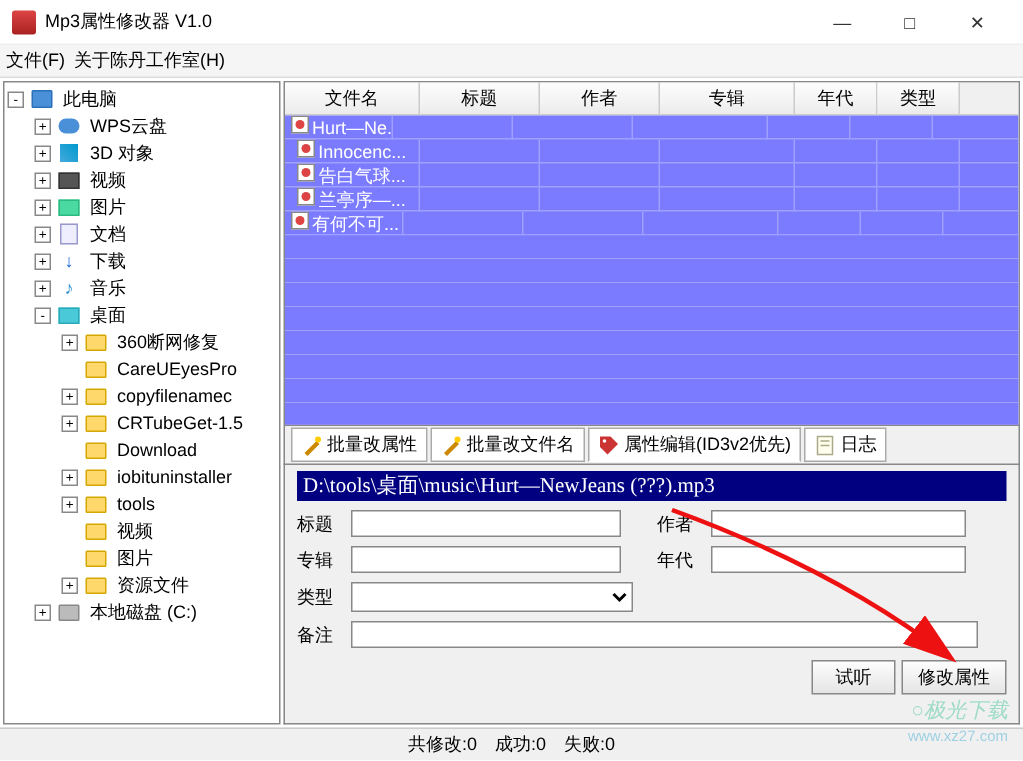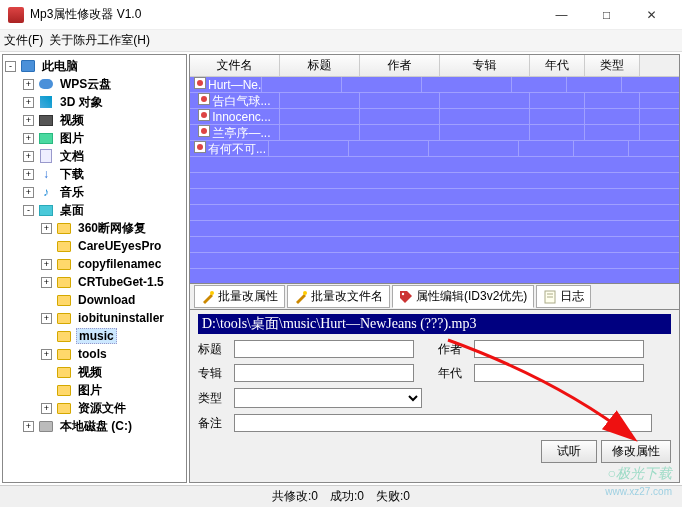--- a/index.html
+++ b/index.html
@@ -12,21 +12,21 @@
 
 .menubar { height: 22px; display: flex; align-items: center; padding: 0 4px; gap: 6px; border-bottom: 1px solid #ddd; background: #f5f5f5; }
 
 .body-area { display: flex; height: calc(100% - 30px - 22px - 22px); }
 
 .tree-panel { width: 185px; border: 1px solid #888; margin: 2px; overflow-y: scroll; overflow-x: scroll; background: #fff; padding: 2px; }
 .tree-node { display: flex; align-items: center; height: 18px; white-space: nowrap; cursor: default; }
 .tree-node .expander { width: 11px; height: 11px; border: 1px solid #888; margin-right: 4px; display: flex; align-items: center; justify-content: center; font-size: 9px; line-height: 1; background: #fff; }
 .tree-node .spacer { display: inline-block; }
 .tree-node .icon-slot { width: 16px; height: 14px; margin-right: 4px; display: inline-flex; align-items: center; justify-content: center; }
-.tree-node .label { padding: 0 2px; font-weight: bold; }
+.tree-node .label { padding: 0 2px; }
 .tree-node.selected .label { background: #cce8ff; border: 1px dotted #99c; }
 
 .folder-icon { width: 14px; height: 11px; background: #ffd86b; border: 1px solid #d4a800; border-radius: 1px; }
 .pc-icon { width: 14px; height: 12px; background: #4a90d9; border: 1px solid #2a70b9; border-radius: 1px; }
 .cloud-icon { width: 14px; height: 10px; background: #4a90d9; border-radius: 5px; }
 .obj3d-icon { width: 12px; height: 12px; background: linear-gradient(45deg,#4ad,#09c); }
 .video-icon { width: 14px; height: 11px; background: #555; border: 1px solid #333; }
 .image-icon { width: 14px; height: 11px; background: #4ad9a0; border: 1px solid #2ab980; }
 .doc-icon { width: 12px; height: 14px; background: #eef; border: 1px solid #99c; }
 .down-icon { width: 14px; height: 14px; color: #2a70d9; font-weight: bold; }
@@ -198,28 +198,20 @@
         <span class="label">Download</span>
       </div>
       <div class="tree-node">
         <span class="spacer" style="width: 36px;"></span>
         <span class="expander">+</span>
         <span class="icon-slot">
           <div class="folder-icon"></div>
         </span>
         <span class="label">iobituninstaller</span>
       </div>
-      <div class="tree-node selected">
-        <span class="spacer" style="width: 36px;"></span>
-        <span style="width: 15px; display: inline-block;"></span>
-        <span class="icon-slot">
-          <div class="folder-icon"></div>
-        </span>
-        <span class="label">music</span>
-      </div>
       <div class="tree-node">
         <span class="spacer" style="width: 36px;"></span>
         <span class="expander">+</span>
         <span class="icon-slot">
           <div class="folder-icon"></div>
         </span>
         <span class="label">tools</span>
       </div>
       <div class="tree-node">
         <span class="spacer" style="width: 36px;"></span>
@@ -268,29 +260,29 @@
       <div class="file-table-body" id="tbody">
           <div class="file-row">
             <div class="cell" style="width: 72px; height: 16px;"><span class="fileicon"></span><span>Hurt—Ne...</span></div>
             <div class="cell" style="width: 80px; height: 16px;"></div>
             <div class="cell" style="width: 80px; height: 16px;"></div>
             <div class="cell" style="width: 90px; height: 16px;"></div>
             <div class="cell" style="width: 55px; height: 16px;"></div>
             <div class="cell" style="width: 55px; height: 16px;"></div>
           </div>
           <div class="file-row">
+            <div class="cell" style="width: 90px; height: 16px;"><span class="fileicon"></span><span>Innocenc...</span></div>
+            <div class="cell" style="width: 80px; height: 16px;"></div>
+            <div class="cell" style="width: 80px; height: 16px;"></div>
+            <div class="cell" style="width: 90px; height: 16px;"></div>
+            <div class="cell" style="width: 55px; height: 16px;"></div>
+            <div class="cell" style="width: 55px; height: 16px;"></div>
+          </div>
+          <div class="file-row">
             <div class="cell" style="width: 90px; height: 16px;"><span class="fileicon"></span><span>告白气球...</span></div>
-            <div class="cell" style="width: 80px; height: 16px;"></div>
-            <div class="cell" style="width: 80px; height: 16px;"></div>
-            <div class="cell" style="width: 90px; height: 16px;"></div>
-            <div class="cell" style="width: 55px; height: 16px;"></div>
-            <div class="cell" style="width: 55px; height: 16px;"></div>
-          </div>
-          <div class="file-row">
-            <div class="cell" style="width: 90px; height: 16px;"><span class="fileicon"></span><span>Innocenc...</span></div>
             <div class="cell" style="width: 80px; height: 16px;"></div>
             <div class="cell" style="width: 80px; height: 16px;"></div>
             <div class="cell" style="width: 90px; height: 16px;"></div>
             <div class="cell" style="width: 55px; height: 16px;"></div>
             <div class="cell" style="width: 55px; height: 16px;"></div>
           </div>
           <div class="file-row">
             <div class="cell" style="width: 90px; height: 16px;"><span class="fileicon"></span><span>兰亭序—...</span></div>
             <div class="cell" style="width: 80px; height: 16px;"></div>
             <div class="cell" style="width: 80px; height: 16px;"></div>

